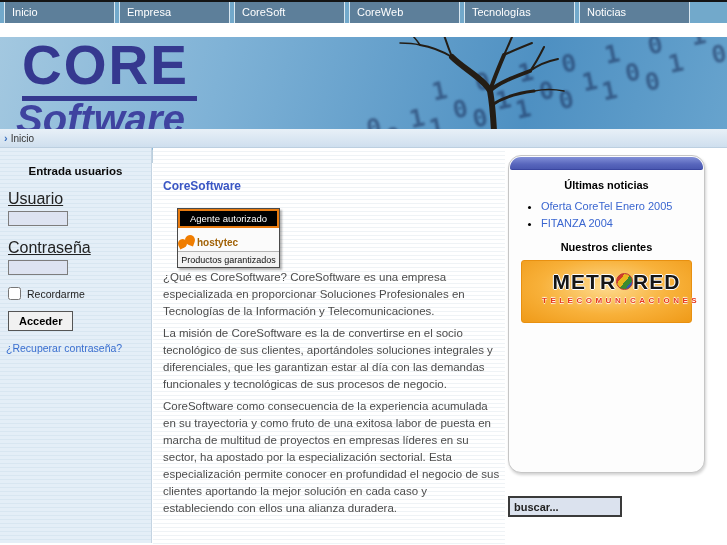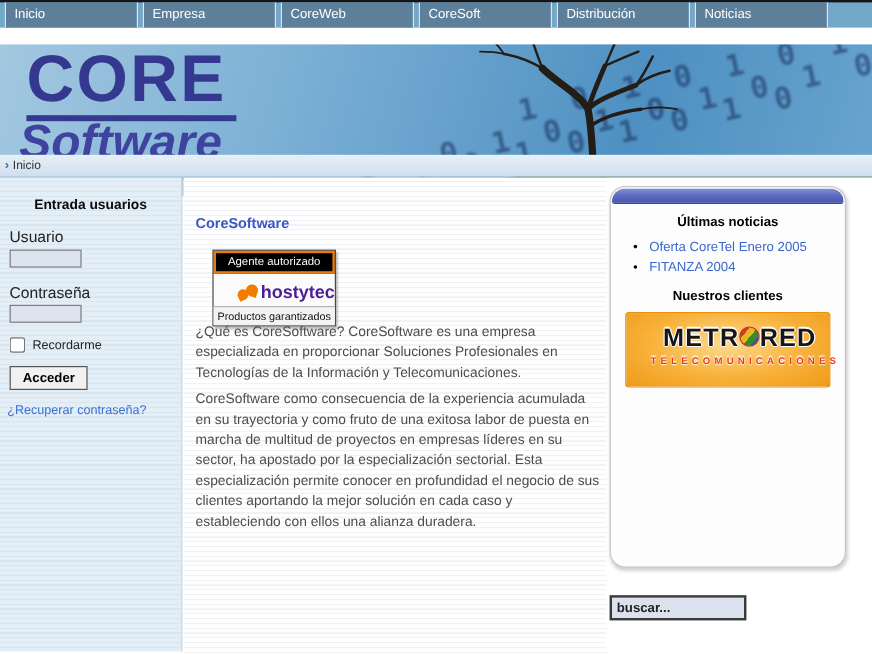--- a/index.html
+++ b/index.html
@@ -49,37 +49,37 @@
   .content { position:absolute; top:148px; left:0; width:727px; height:397px; }
   .sidebar { position:absolute; left:0; top:0; width:152px; height:395px;
              background:repeating-linear-gradient(to bottom,#e4eef7 0 3px,#d8e6f1 3px 4px);
              border-right:1px solid #c4d4e2; }
   .main { position:absolute; left:153px; top:0; width:352px; height:397px;
           background:repeating-linear-gradient(to bottom,#ffffff 0 3px,#eff3f6 3px 4px); }
   .rightcol { position:absolute; left:505px; top:0; width:222px; height:397px; background:#ffffff; }
 
   
   .login-title { margin-top:17px; text-align:center; font-weight:bold; font-size:11.5px; color:#0a0a0a; }
-  .fld-label { margin:13px 0 3px 8px; font-size:13px; color:#222; }
+  .fld-label { margin:13px 0 3px 8px; font-size:16px; color:#222;text-decoration:underline; }
   .fld-input { display:block; margin-left:8px; width:60px; height:15px;
                background:#dde3f1; border:1px solid #7d7d7d; font-size:11px; padding:0 2px; }
   .remember { margin:12px 0 0 8px; font-size:10.5px; color:#222; display:flex; align-items:center; }
   .remember input { width:13px; height:13px; margin-right:6px; }
   .btn-acceder { margin:11px 0 0 8px; padding:3px 10px; font-weight:bold; font-size:11px;
                  color:#000; background:#f1f1f1; border:1px solid #555; cursor:pointer; }
   .recover { margin:11px 0 0 6px; font-size:10.5px; color:#3a6fd0; cursor:pointer; }
 
   
   .main-title { position:absolute; top:31px; left:10px; color:#3a56c4; font-weight:bold; font-size:12px; }
   .badge { position:absolute; top:60px; left:24px; width:103px; background:#fbfbfb;
            border:1px solid #4a4a4a; box-shadow:2px 2px 2px rgba(0,0,0,.3); cursor:pointer; }
   .badge-header { background:#000; color:#fff; font-size:9.5px; text-align:center;
                   padding:2px 0; border:2px solid #e87b10; }
-  .badge-body { text-align:right; padding:7px 0 3px; color:#4c1d95; font-weight:bold;
-                font-size:15px; letter-spacing:0; }
+  .badge-body { text-align:left; padding:7px 0 3px; color:#a16207; font-weight:bold;
+                font-size:10px; letter-spacing:0; }
   .hosty-icon { display:inline-block; position:relative; width:17px; height:13px;
                 margin-right:2px; vertical-align:-2px; }
   .hosty-icon i { position:absolute; background:#f07d00; }
   .hosty-icon i.p1 { left:0; top:4px; width:9px; height:9px; border-radius:50% 50% 50% 0;
                      transform:rotate(-25deg); }
   .hosty-icon i.p2 { left:7px; top:0; width:10px; height:10px; border-radius:50% 50% 0 50%;
                      transform:rotate(20deg); }
   .badge-footer { font-size:9px; text-align:center; color:#111; padding:3px 0 2px;
                   border-top:1px solid #b5b5b5; background:#f3f3f3; }
   .paras { position:absolute; top:121px; left:10px; width:338px; font-size:11.5px;
@@ -117,23 +117,23 @@
                   font-family:"Liberation Sans", sans-serif; }
 </style>
 </head>
 <body>
 
 <div id="page">
 
   <div class="topnav">
     <div class="nav-cell">Inicio</div>
     <div class="nav-cell">Empresa</div>
+    <div class="nav-cell">CoreSoft</div>
     <div class="nav-cell">CoreWeb</div>
-    <div class="nav-cell">CoreSoft</div>
-    <div class="nav-cell">Distribución</div>
+    <div class="nav-cell">Tecnologías</div>
     <div class="nav-cell">Noticias</div>
   </div>
 
   <div class="banner">
     <div class="bin r1">1 0 1 0 1 0 1 0 1</div>
     <div class="bin r2">0 1 0 1 0 1 0 1 0 1</div>
     <div class="bin r3">0 1 0 1 0 1 0 1 0</div>
     <div class="hill-left"></div>
     <div class="hill"></div>
     <div class="bench"></div>
@@ -177,20 +177,21 @@
       <div class="badge">
         <div class="badge-header">Agente autorizado</div>
         <div class="badge-body">
           <span class="hosty-icon"><i class="p1"></i><i class="p2"></i></span><span>hostytec</span>
         </div>
         <div class="badge-footer">Productos garantizados</div>
       </div>
 
       <div class="paras">
         <p>¿Qué es CoreSoftware? CoreSoftware es una empresa especializada en proporcionar Soluciones Profesionales en Tecnologías de la Información y Telecomunicaciones.</p>
+        <p>La misión de CoreSoftware es la de convertirse en el socio tecnológico de sus clientes, aportándoles soluciones integrales y diferenciales, que les garantizan estar al día con las demandas funcionales y tecnológicas de sus procesos de negocio.</p>
         <p>CoreSoftware como consecuencia de la experiencia acumulada en su trayectoria y como fruto de una exitosa labor de puesta en marcha de multitud de proyectos en empresas líderes en su sector, ha apostado por la especialización sectorial. Esta especialización permite conocer en profundidad el negocio de sus clientes aportando la mejor solución en cada caso y estableciendo con ellos una alianza duradera.</p>
       </div>
     </div>
 
     <div class="rightcol">
       <div class="news-box">
         <div class="news-topbar"></div>
         <div class="news-title">Últimas noticias</div>
         <ul class="news-list">
           <li><span>Oferta CoreTel Enero 2005</span></li>

